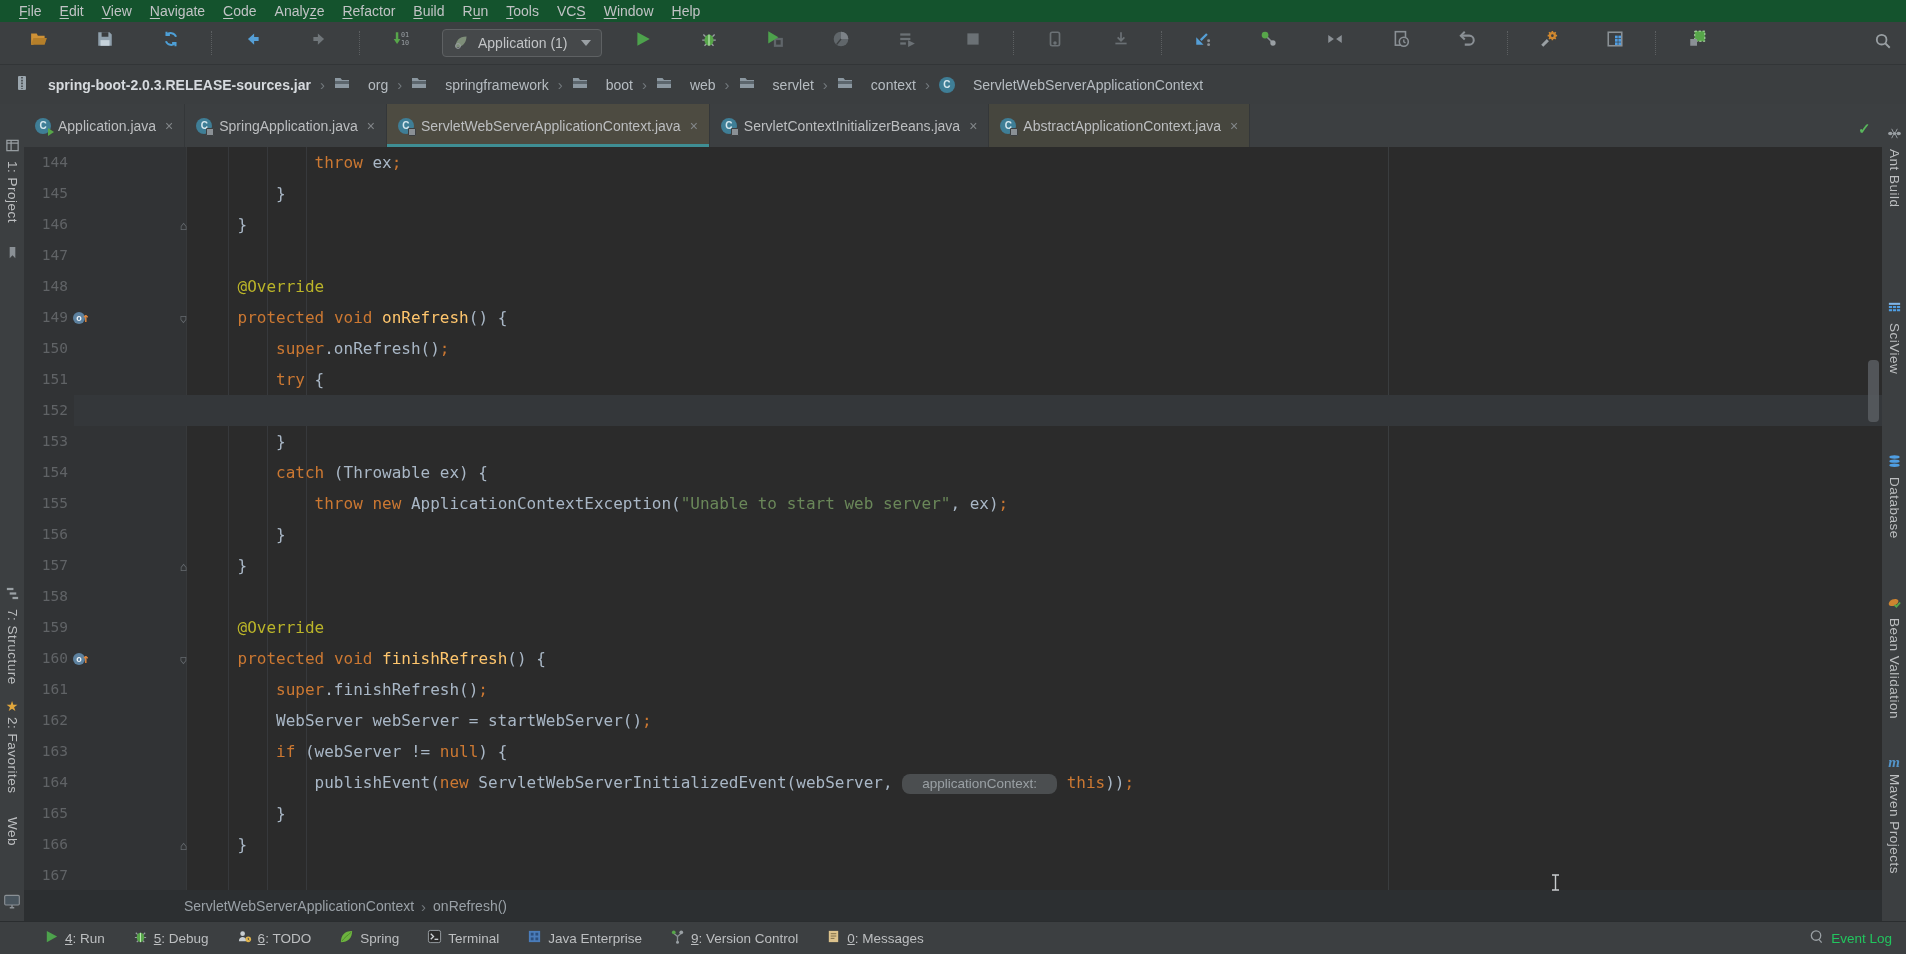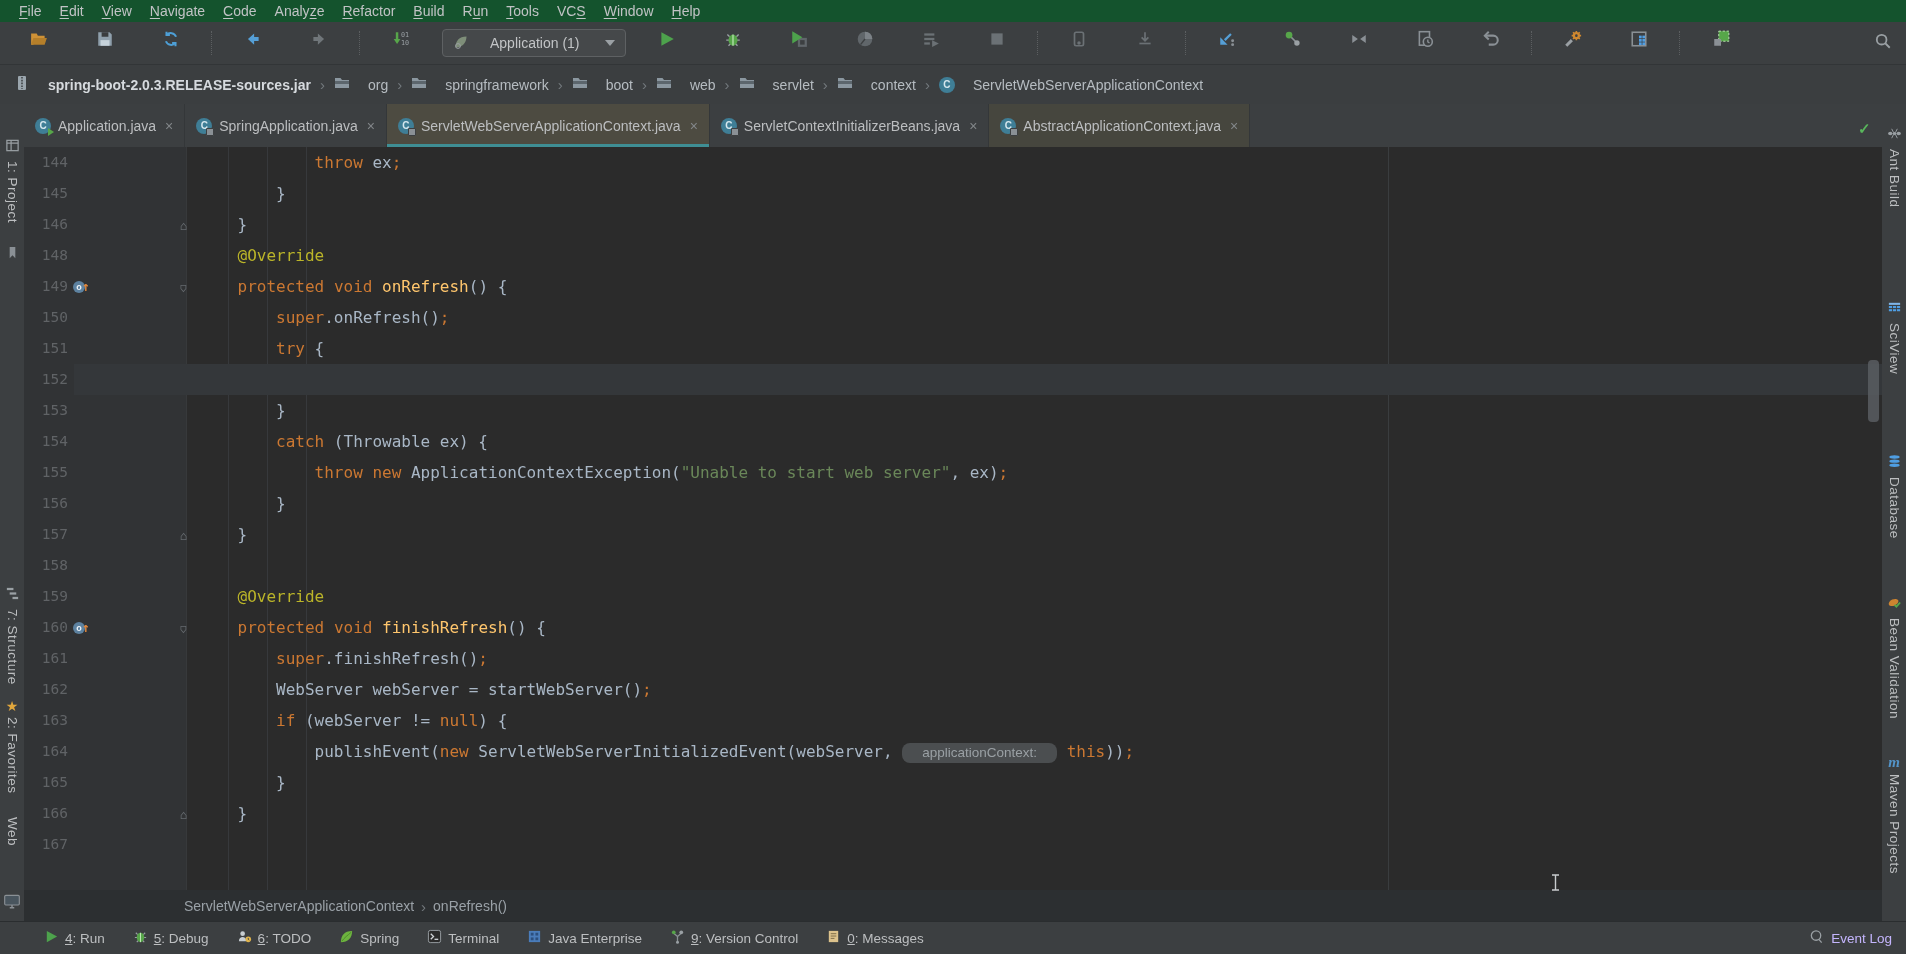--- a/index.html
+++ b/index.html
@@ -7,21 +7,21 @@
   
   .menubar{position:absolute;left:0;top:0;right:0;height:22px;background:#14532d;display:flex;align-items:center;padding-left:10px;font-size:14px;color:#c1c3c5}
   .menu-item{padding:0 9px;cursor:default;white-space:nowrap}
   .menu-item u{text-underline-offset:2px}
   
   .toolbar{position:absolute;left:0;top:22px;right:0;height:42px;background:#3c3f41;display:flex;align-items:center;padding-left:6px;border-bottom:1px solid #323537}
   .tgroup{display:flex;align-items:center}
   .tbtn{width:26px;height:26px;display:flex;align-items:flex-start;justify-content:center;border-radius:3px;margin:0 20px}
   .tbtn svg{width:18px;height:18px}
   .tsep{width:1px;height:24px;border-left:1px dotted #5c5f61;margin:0 7px}
-  .combo{height:26px;display:flex;align-items:center;gap:21px;border:1px solid #5e6163;border-radius:4px;background:#45484a;padding:0 10px;margin:0 8px;font-size:14px;color:#c2c4c6;white-space:nowrap}
+  .combo{height:26px;display:flex;align-items:center;gap:9px;border:1px solid #5e6163;border-radius:4px;background:#45484a;padding:0 10px;margin:0 8px;font-size:14px;color:#c2c4c6;white-space:nowrap}
   .combo .icon svg{width:16px;height:16px}
   .caret{width:0;height:0;border-left:5px solid transparent;border-right:5px solid transparent;border-top:6px solid #9aa0a4;margin-left:4px}
   .tb-search{position:absolute;right:10px;top:8px;width:26px;height:26px;display:flex;align-items:center;justify-content:center}
   .tb-search svg{width:18px;height:18px}
   
   .navbar{position:absolute;left:0;top:65px;right:0;height:39px;background:#3b3e40;display:flex;align-items:center;padding-left:12px;font-size:14px;color:#b6bcc1;border-bottom:1px solid #2c2e30}
   .crumb{display:flex;align-items:center;gap:18px;padding:0 2px;white-space:nowrap}
   .crumb .icon svg{width:16px;height:16px}
   .crumb.first .t{color:#d6dade;font-weight:bold}
   .csep{color:#73797d;margin:0 7px;font-size:15px}
@@ -73,21 +73,21 @@
   .ovrm .ar{color:#e2883c;font-weight:bold;font-size:13px;margin-left:-3px}
   .scroll-thumb{position:absolute;right:3px;top:213px;width:11px;height:62px;background:#595d61;border-radius:4px;opacity:.85}
   .check{position:absolute;left:1858px;top:120px;color:#59b75c;font-size:15px;font-weight:bold}
   
   .crumbs2{position:absolute;left:24px;right:24px;top:890px;height:32px;display:flex;align-items:center;padding-left:160px;font-size:14px;color:#9aa1a7;background:#2c2f31}
   .monitor{position:absolute;left:3px;top:892px;width:20px;height:20px}
   .monitor svg{width:18px;height:18px}
   .statusbar{position:absolute;left:0;bottom:0;right:0;height:32px;background:#3c3f41;border-top:1px solid #2a2d2f;display:flex;align-items:center;padding:0 14px 0 44px;font-size:13.5px;color:#bdbfc1}
   .sb-item{display:flex;align-items:center;gap:6px;margin-right:28px;white-space:nowrap}
   .sb-item svg,.sb-right svg{width:15px;height:15px}
-  .sb-right{margin-left:auto;display:flex;align-items:center;gap:7px;color:#c4b5fd}
+  .sb-right{margin-left:auto;display:flex;align-items:center;gap:7px;color:#22c55e}
   .ibeam{position:absolute;left:1550px;top:874px}
 </style>
 </head>
 <body>
 
 <div class="ide">
   <div class="menubar" id="menubar">
       <div class="menu-item"><span class="lbl"><u>F</u>ile</span></div>
       <div class="menu-item"><span class="lbl"><u>E</u>dit</span></div>
       <div class="menu-item"><span class="lbl"><u>V</u>iew</span></div>
@@ -469,20 +469,26 @@
           <span class="fslot"></span>
           <span class="code"><span class="t-pln">        }</span></span>
         </div>
         <div class="ln">
           <span class="num">146</span>
           <span class="gslot"></span>
           <span class="fslot"><span class="fold">⌂</span></span>
           <span class="code"><span class="t-pln">    }</span></span>
         </div>
         <div class="ln">
+          <span class="num">147</span>
+          <span class="gslot"></span>
+          <span class="fslot"></span>
+          <span class="code"></span>
+        </div>
+        <div class="ln">
           <span class="num">148</span>
           <span class="gslot"></span>
           <span class="fslot"></span>
           <span class="code"><span class="t-pln">    </span><span class="t-ann">@Override</span></span>
         </div>
         <div class="ln">
           <span class="num">149</span>
           <span class="gslot">
             <span class="ovrm">
               <i>o</i>

